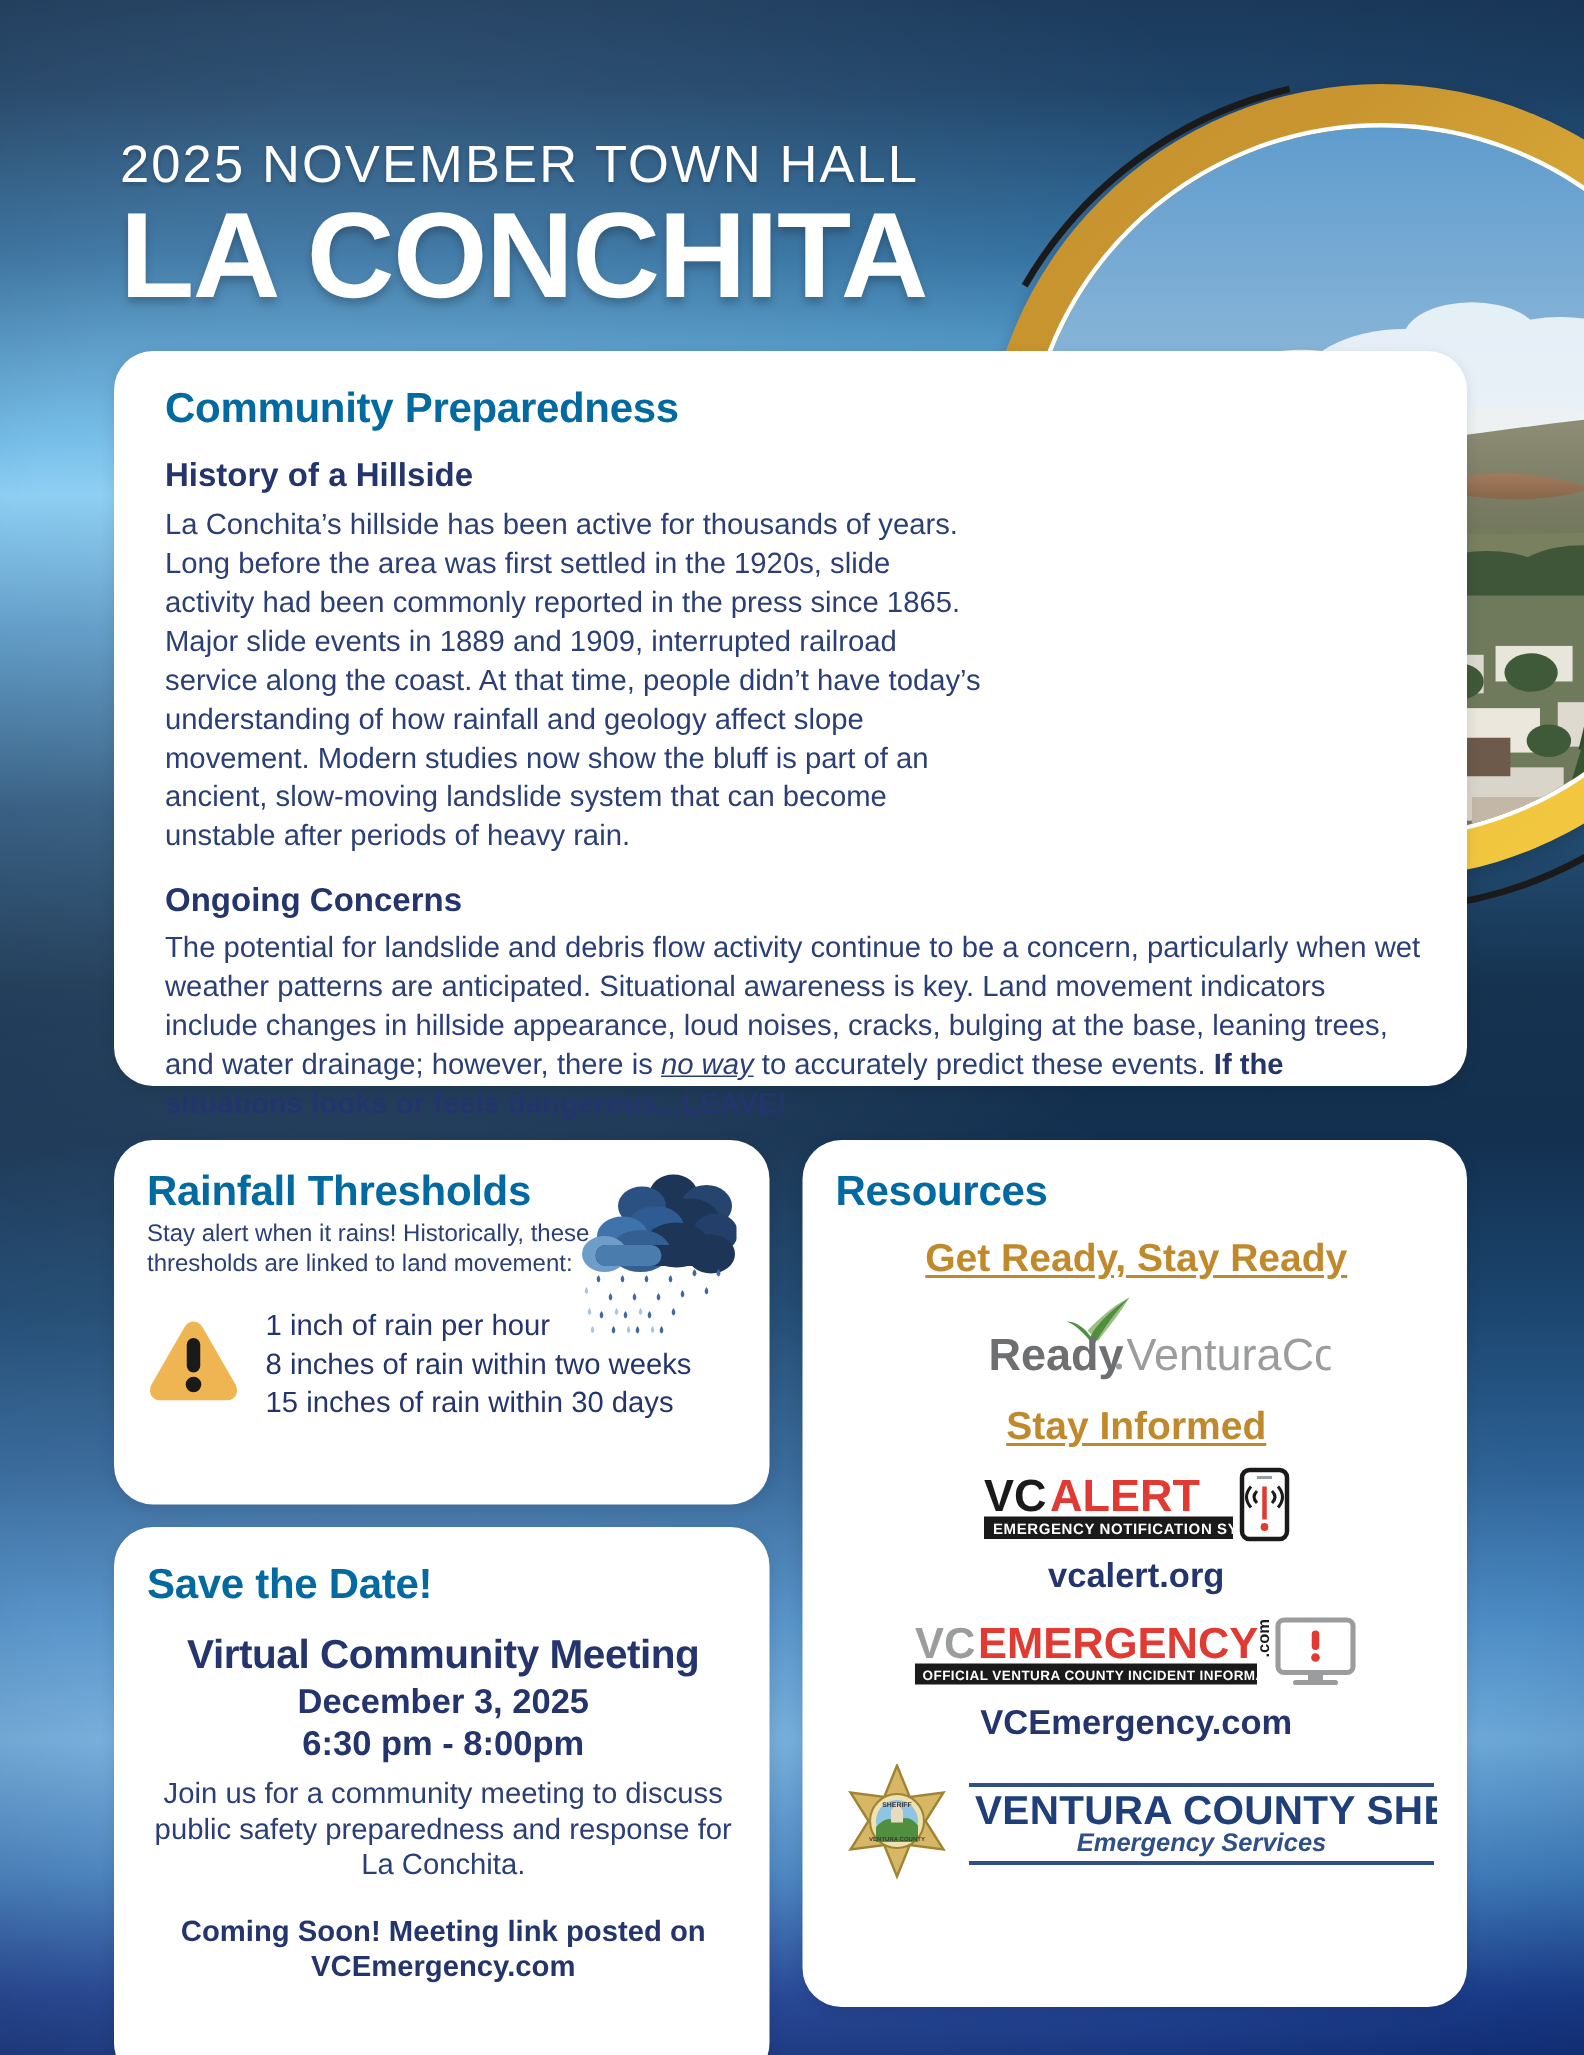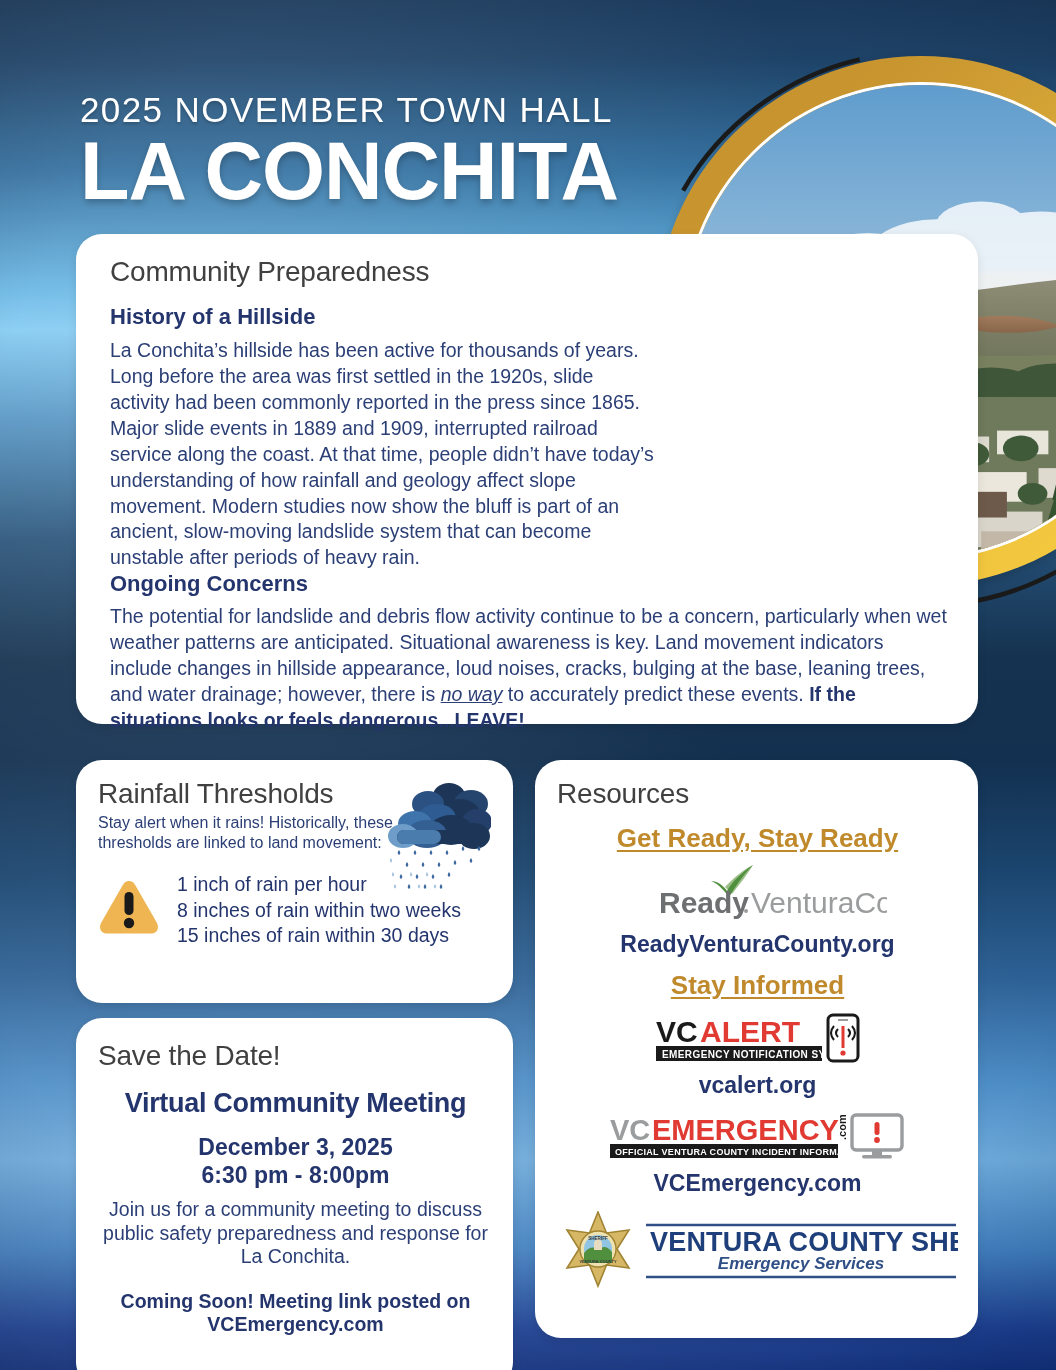--- a/index.html
+++ b/index.html
@@ -80,45 +80,45 @@
     position: absolute; background: #ffffff;
     border-radius: 26px; z-index: 7;
     box-shadow: 0 3px 10px rgba(0,0,0,0.10);
   }
   #card-main { left: 76px; top: 234px; width: 902px; height: 490px; }
   #card-rain { left: 76px; top: 760px; width: 437px; height: 243px; }
   #card-save { left: 76px; top: 1018px; width: 437px; height: 370px; }
   #card-res  { left: 535px; top: 760px; width: 443px; height: 578px; }
 
   
-  .h-section { color: #404040; font-size: 28px; font-weight: 400; letter-spacing: -0.2px; }
+  .h-section { color: #0369a1; font-size: 28px; font-weight: 700; letter-spacing: -0.2px; }
   .h-sub     { color: #24356e; font-size: 22px; font-weight: 700; }
   .body-txt  { color: #2b3f76; font-size: 19.5px; line-height: 1.33; }
   .body-txt b { font-weight: 700; color: #24356e; }
   .body-txt u { text-decoration: underline; font-style: italic; }
 
   #card-main .inner { padding: 22px 30px 0 34px; }
   #hist-para { width: 545px; margin-top: 8px; }
-  #ongoing-head { }
+  #ongoing-head { margin-top: 16px; }
   #ongoing-para { width: 840px; margin-top: 7px; }
 
   
   #card-rain .inner { padding: 18px 0 0 22px; position: relative; height: 100%; }
   #rain-title { font-size: 28px; }
   #rain-lead { color: #2b3f76; font-size: 16px; line-height: 1.22; margin-top: 3px; width: 300px; }
   #cloud-icon { position: absolute; right: 22px; top: 20px; width: 116px; height: 112px; }
   #thresholds-row { display: flex; align-items: flex-start; margin-top: 20px; }
   #warn-icon { width: 62px; height: 58px; flex: 0 0 62px; margin-top: 6px; }
   #thresh-list { margin-left: 17px; color: #24356e; font-size: 19.5px; font-weight: 400; line-height: 1.31; }
 
   
   #card-save .inner { padding: 22px 20px 0 22px; text-align: center; }
   #save-title { text-align: left; font-size: 28px; }
   #meet-title { color: #24356e; font-size: 27px; font-weight: 700; margin-top: 16px; letter-spacing: -0.3px; }
-  #meet-date  { color: #24356e; font-size: 23px; font-weight: 700; margin-top: 15px; }
+  #meet-date  { color: #24356e; font-size: 23px; font-weight: 700; margin-top: 2px; }
   #meet-time  { color: #24356e; font-size: 23px; font-weight: 700; margin-top: 1px; }
   #meet-desc  { color: #2b3f76; font-size: 19.5px; line-height: 1.21; margin-top: 9px; }
   #meet-soon  { color: #24356e; font-size: 19.5px; font-weight: 700; line-height: 1.21; margin-top: 21px; }
 
   
   #card-res .inner { padding: 18px 0 0 22px; text-align: center; height: 100%; }
   #res-title { text-align: left; font-size: 28px; }
   .gold-link {
     color: #c08a2c; font-size: 26px; font-weight: 700;
     text-decoration: underline; text-underline-offset: 3px;
@@ -358,21 +358,20 @@
 
       <div class="logo-box" id="rvc-logo">
         <svg width="258" height="62" viewBox="0 0 258 62" aria-hidden="true">
           <path d="M96 26 C 104 18, 112 10, 124 4 C 118 14, 110 24, 103 33 Z" fill="#9cbf8a"></path>
           <path d="M82 20 C 88 22, 94 28, 100 36 C 106 26, 114 14, 124 4 C 112 12, 102 22, 98 30 C 94 24, 88 20, 82 20 Z" fill="#4f8f3d"></path>
           <text x="30" y="52" font-family="'Liberation Sans',sans-serif" font-size="30" font-weight="700" fill="#6d6f70">Ready</text>
           <circle cx="117" cy="50" r="2" fill="#9a9c9d"></circle>
           <text x="122" y="52" font-family="'Liberation Sans',sans-serif" font-size="30" font-weight="400" fill="#9a9c9d">VenturaCounty</text>
         </svg>
       </div>
-      <div class="site-txt" id="rvc-site">ReadyVenturaCounty.org</div>
 
       <span class="gold-link" id="link-stayinfo">Stay Informed</span>
 
       <div class="logo-box" id="vcalert-logo">
         <svg width="212" height="52" viewBox="0 0 212 52" aria-hidden="true">
           <text x="4" y="30" font-family="'Liberation Sans',sans-serif" font-size="30" font-weight="700" fill="#1a1a1a">VC</text>
           <text x="48" y="30" font-family="'Liberation Sans',sans-serif" font-size="30" font-weight="700" fill="#e03a32">ALERT</text>
           <rect x="4" y="34" width="166" height="15" fill="#1a1a1a"></rect>
           <text x="10" y="45.5" font-family="'Liberation Sans',sans-serif" font-size="10" font-weight="700" fill="#ffffff" letter-spacing="0.4">EMERGENCY NOTIFICATION SYSTEM</text>
           <rect x="176" y="3" width="30" height="46" rx="5" fill="#ffffff" stroke="#1a1a1a" stroke-width="3"></rect>

